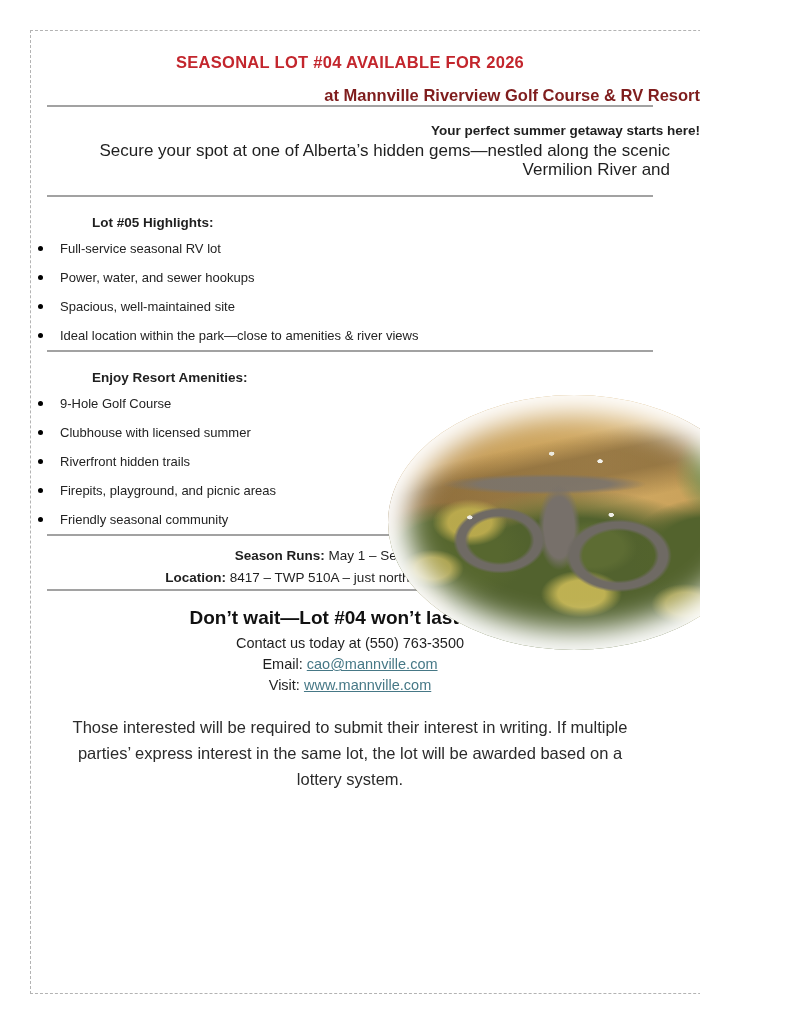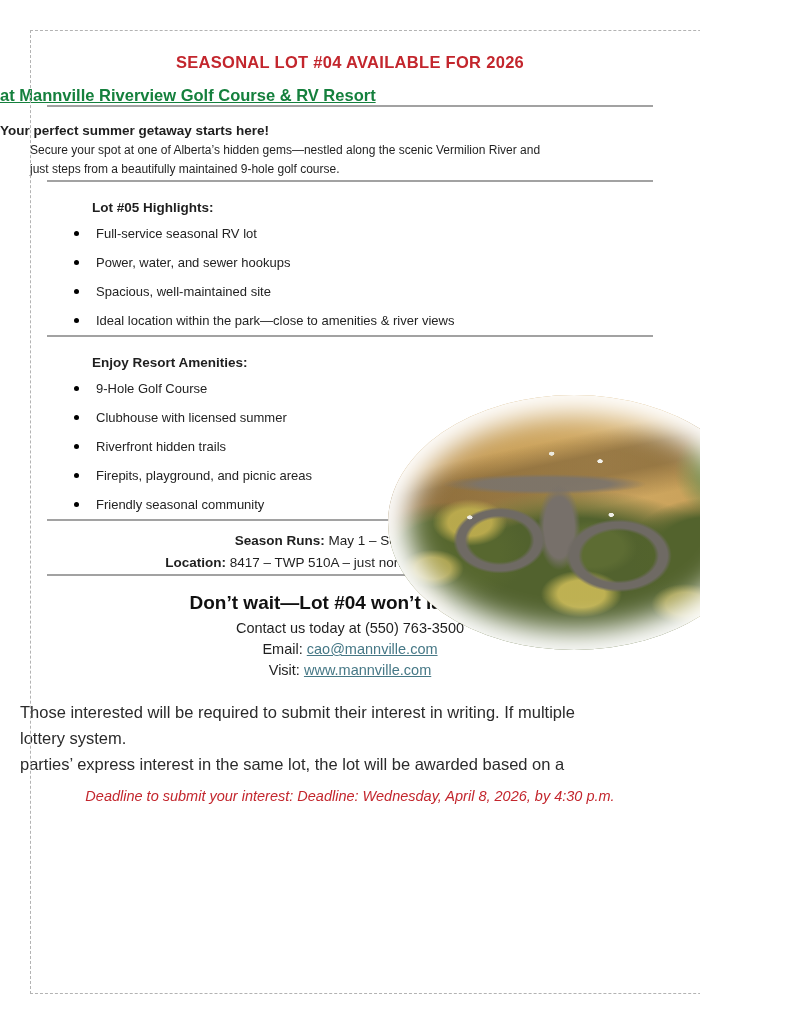--- a/index.html
+++ b/index.html
@@ -16,47 +16,47 @@
     border:1px dashed #b3b3b3;
     z-index:3;pointer-events:none;
   }
   .content{position:absolute;inset:0;z-index:1;}
   .title{
     padding-top:53px;margin:0;text-align:center;
     font-size:16.5px;font-weight:700;letter-spacing:.3px;
     color:#c3262d;
   }
   .subtitle{
-    margin:14px 0 0 0;text-align:left;
-    font-size:16.5px;font-weight:700;color:#15803d;text-decoration:underline;
+    margin:14px 0 0 0;text-align:right;
+    font-size:16.5px;font-weight:700;color:#7f1d1d;
   }
   hr.div{
     border:none;border-top:2px solid #a2a2a2;
     width:606px;margin:0 auto;
   }
   .d1{margin-top:29px;}
   .d2{margin-top:24px;}
   .d3{margin-top:19px;}
   .d4{margin-top:18px;}
   .d5{margin-top:21px;}
-  .intro-head{margin:16px 0 0 0;text-align:left;font-size:13.5px;font-weight:700;}
-  .intro-body{margin:3px auto 1px auto;width:640px;text-align:left;font-size:12px;line-height:19px;}
+  .intro-head{margin:16px 0 0 0;text-align:right;font-size:13.5px;font-weight:700;}
+  .intro-body{margin:3px auto 16px auto;width:640px;text-align:right;font-size:17px;line-height:19px;}
   .sec-head{margin:18px 0 0 92px;font-size:13.5px;font-weight:700;}
-  ul.blist{list-style:none;margin:4px 0 0 0;padding:0 0 0 96px;}
+  ul.blist{list-style:none;margin:4px 0 0 0;padding:0 0 0 60px;}
   ul.blist li{position:relative;line-height:29px;font-size:13px;color:#232323;}
   .bullet{
     position:absolute;left:-22px;top:12px;width:5px;height:5px;border-radius:50%;
     background:#000;display:inline-block;
   }
   .season{margin-top:9px;text-align:center;font-size:13.5px;line-height:22px;}
   .season b{font-weight:700;}
   .cta-head{margin:16px 0 0 0;text-align:center;font-size:19px;font-weight:700;color:#111;}
   .cta-lines{margin-top:4px;text-align:center;font-size:14.5px;line-height:21px;}
   .cta-lines a{color:#467886;text-decoration:underline;cursor:pointer;}
-  .notice{margin:18px auto 0 auto;width:660px;text-align:left;font-size:16.5px;line-height:26px;color:#2b2b2b;}
+  .notice{margin:18px auto 0 auto;width:660px;text-align:center;font-size:16.5px;line-height:26px;color:#2b2b2b;}
   .deadline{margin:11px 0 0 0;text-align:center;font-size:14.5px;font-style:italic;color:#c3262d;}
   .photo{
     position:absolute;left:388px;top:395px;width:372px;height:255px;
     border-radius:50%;z-index:2;
     background-color:#c9a25c;
     background-image:
       
       radial-gradient(4px 3px at 57% 26%, #f2f1ea 60%, rgba(242,241,234,0) 75%),
       radial-gradient(4px 3px at 44% 23%, #eceadf 60%, rgba(236,234,223,0) 75%),
       radial-gradient(5px 3px at 90% 46%, #f4f3ec 60%, rgba(244,243,236,0) 75%),
@@ -99,21 +99,20 @@
   <div class="content">
 
     <div class="title">SEASONAL LOT #04 AVAILABLE FOR 2026</div>
     <div class="subtitle">at Mannville Riverview Golf Course &amp; RV Resort</div>
 
     <hr class="div d1">
 
     <div class="intro-head">Your perfect summer getaway starts here!</div>
     <div class="intro-body">
       <div>Secure your spot at one of Alberta’s hidden gems—nestled along the scenic Vermilion River and</div>
-      <div>just steps from a beautifully maintained 9-hole golf course.</div>
     </div>
 
     <hr class="div d2">
 
     <div class="sec-head">Lot #05 Highlights:</div>
     <ul class="blist">
       <li><span class="bullet"></span><span>Full-service seasonal RV lot</span></li>
       <li><span class="bullet"></span><span>Power, water, and sewer hookups</span></li>
       <li><span class="bullet"></span><span>Spacious, well-maintained site</span></li>
       <li><span class="bullet"></span><span>Ideal location within the park—close to amenities &amp; river views</span></li>
@@ -141,21 +140,20 @@
 
     <div class="cta-head">Don’t wait—Lot #04 won’t last long!</div>
     <div class="cta-lines">
       <div>Contact us today at (550) 763-3500</div>
       <div><span>Email: </span><a>cao@mannville.com</a></div>
       <div><span>Visit: </span><a>www.mannville.com</a></div>
     </div>
 
     <div class="notice">
       <div>Those interested will be required to submit their interest in writing. If multiple</div>
+      <div>parties’ express interest in the same lot, the lot will be awarded based on a</div>
       <div>lottery system.</div>
-      <div>parties’ express interest in the same lot, the lot will be awarded based on a</div>
     </div>
 
-    <div class="deadline">Deadline to submit your interest: Deadline: Wednesday, April 8, 2026, by 4:30 p.m.</div>
   </div>
 
   <div class="photo"></div>
 </div>
 
 </body></html>

